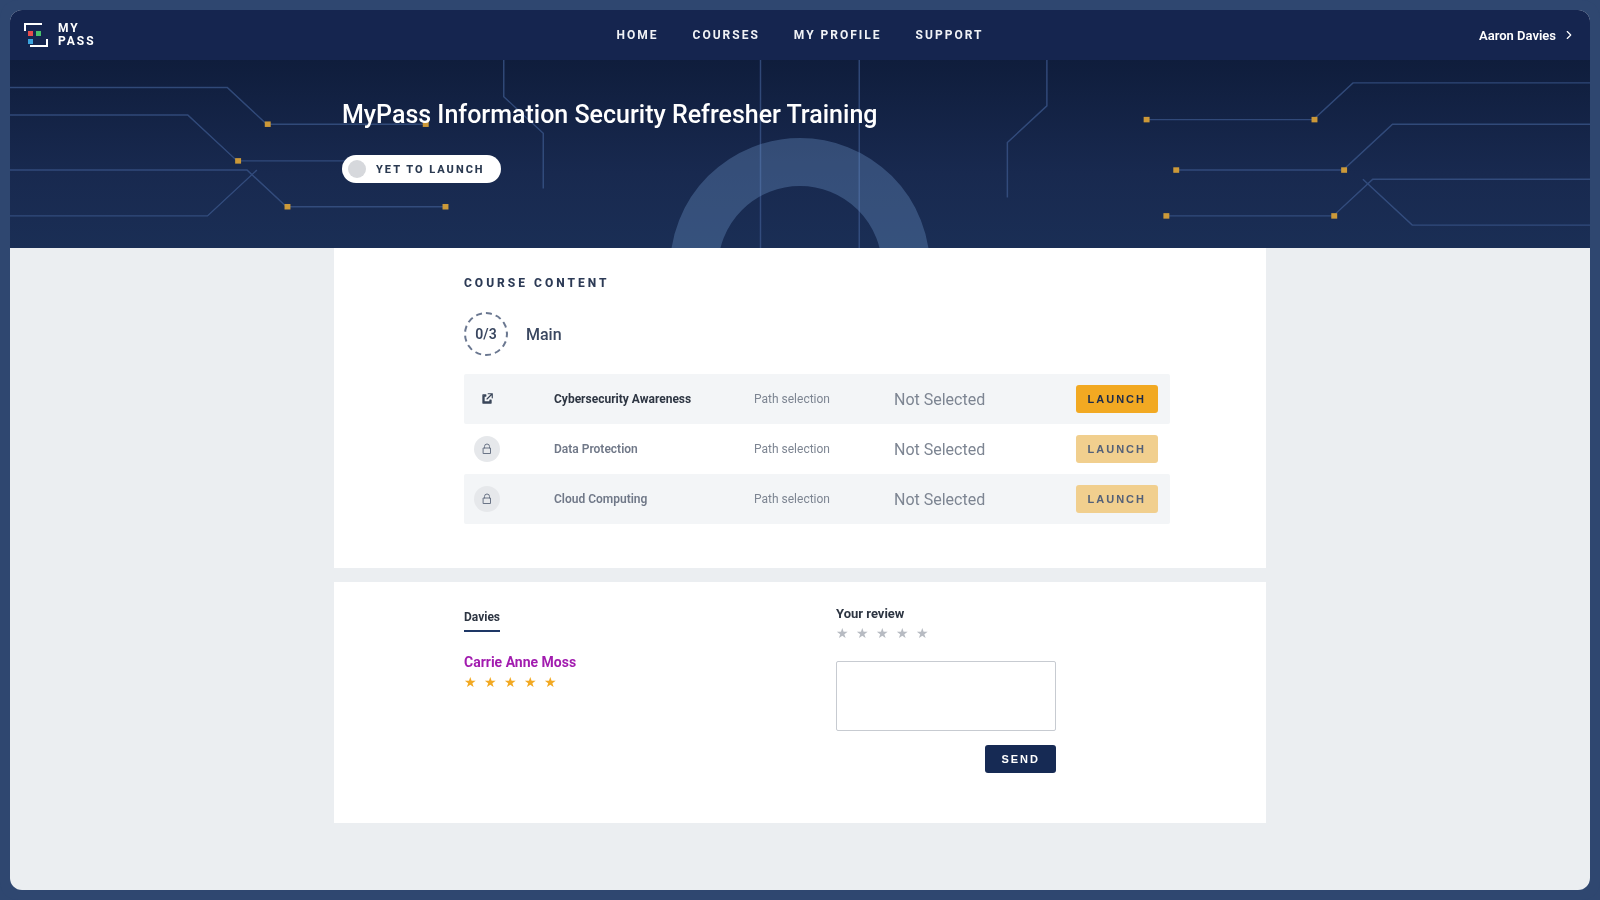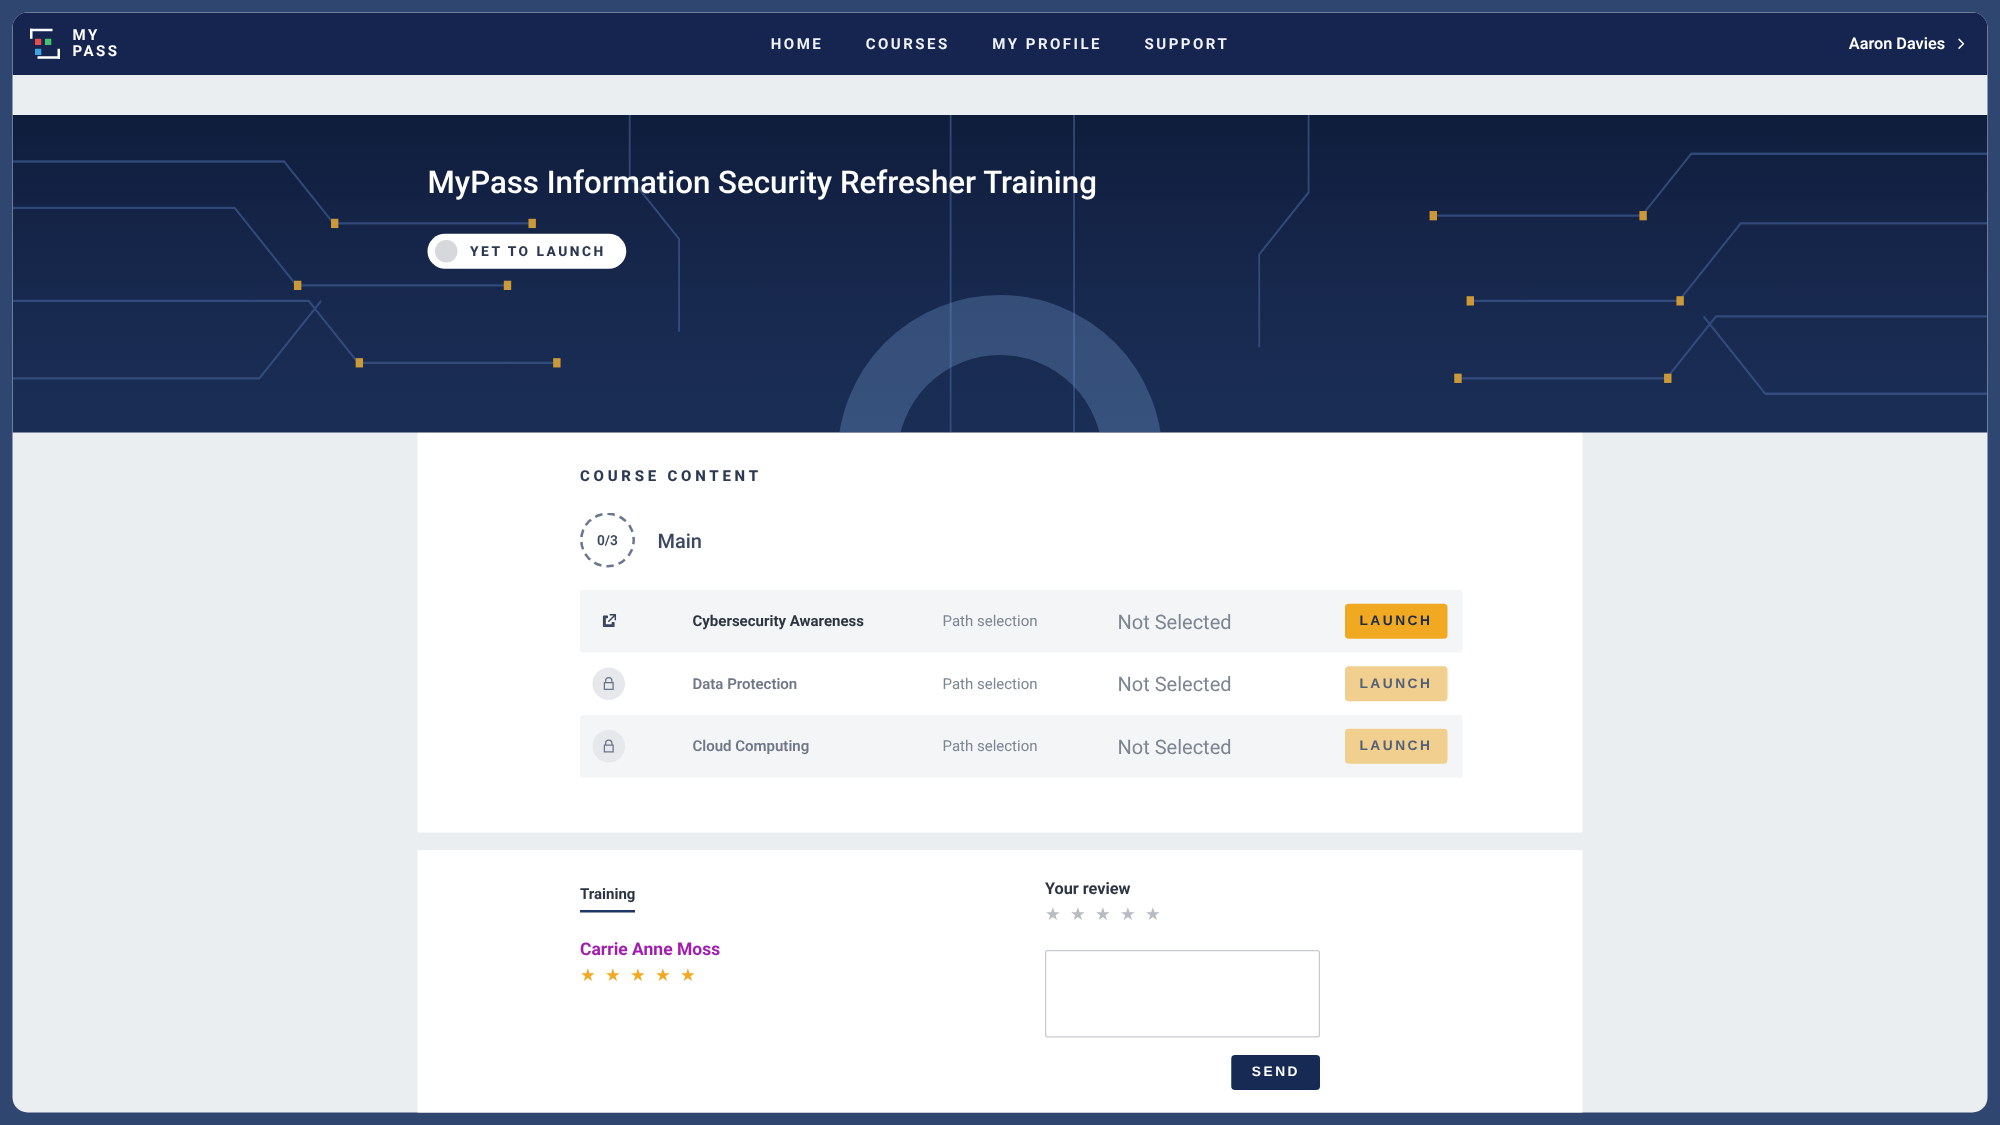--- a/index.html
+++ b/index.html
@@ -58,26 +58,25 @@
   .nav-links a {
     color:#f0f2f6; text-decoration:none; font-size:12px; font-weight:700; letter-spacing:2px;
   }
   .user {
     margin-left:auto; color:#fff; font-size:13px; font-weight:600; display:flex; align-items:center; gap:6px;
   }
   .chev-right { width:14px;height:14px; }
 
   
   .hero {
-    height: 254px;
+    height: 188px;
     background: linear-gradient(180deg,#0f1d3c,#18294f 60%,#1a2e55);
     position: relative;
     overflow: hidden;
     padding: 40px 0 0 16px;
-    margin-top: 32px;
   }
   .hero-inner { width: 932px; margin: 0 auto; position: relative; z-index: 2; padding-left: 0; }
   .hero-title { color:#fff; font-size:25px; font-weight:500; }
   .status-chip {
     margin-top: 26px;
     display:inline-flex; align-items:center; gap:10px;
     background:#fff; border-radius:999px; padding:5px 16px 5px 6px;
     font-size:11px; font-weight:800; letter-spacing:2px; color:#2a3950;
   }
   .status-dot { width:18px;height:18px;border-radius:50%;background:#d6d8dc; }
@@ -101,21 +100,21 @@
     min-height: 320px;
     padding: 28px 96px 40px 130px;
     margin-top:0;
   }
   .section-heading { font-size:12px; font-weight:800; letter-spacing:3px; color:#2c3a55; }
   .module-row { display:flex; align-items:center; gap:18px; margin-top:22px; }
   .progress-ring {
     width:44px;height:44px;border-radius:50%;
     border:2px dashed #6a7790;
     display:flex;align-items:center;justify-content:center;
-    font-size:11px;color:#3a4760;font-weight:600;
+    font-size:14px;color:#3a4760;font-weight:600;
   }
   .module-name { font-size:16px; color:#3a4760; font-weight:500; }
 
   
   .lessons { margin-top:18px; }
   .lesson {
     display:grid;
     grid-template-columns: 80px 200px 140px 1fr auto;
     align-items:center;
     height:50px;
@@ -280,21 +279,21 @@
               <div class="title">Cloud Computing</div>
               <div class="meta">Path selection</div>
               <div class="status">Not Selected</div>
               <button class="launch disabled">LAUNCH</button>
             </div>
           </div>
         </div>
 
         <div class="reviews-card">
           <div>
-            <span class="tab-label">Training</span>
+            <span class="tab-label">Davies</span>
             <div class="reviewer">Carrie Anne Moss</div>
             <div class="stars">★ ★ ★ ★ ★</div>
           </div>
           <div>
             <div class="your-review-label">Your review</div>
             <div class="stars grey">★ ★ ★ ★ ★</div>
             <textarea class="review-box" style=""></textarea>
             <div class="send-row">
               <button class="send-btn">SEND</button>
             </div>

